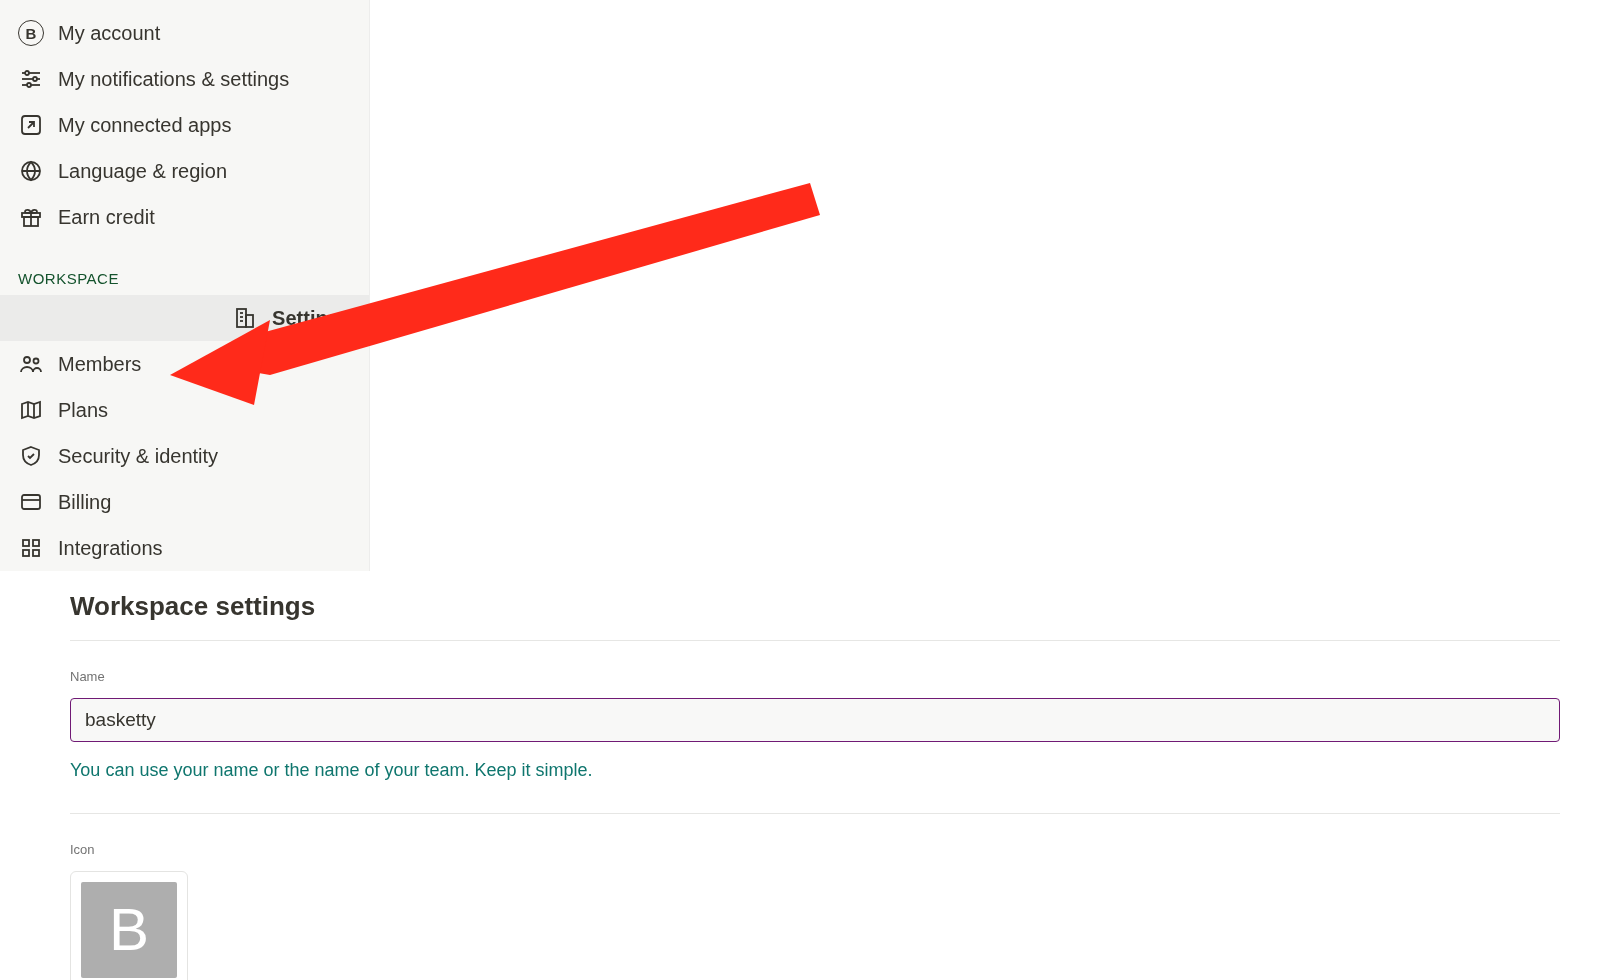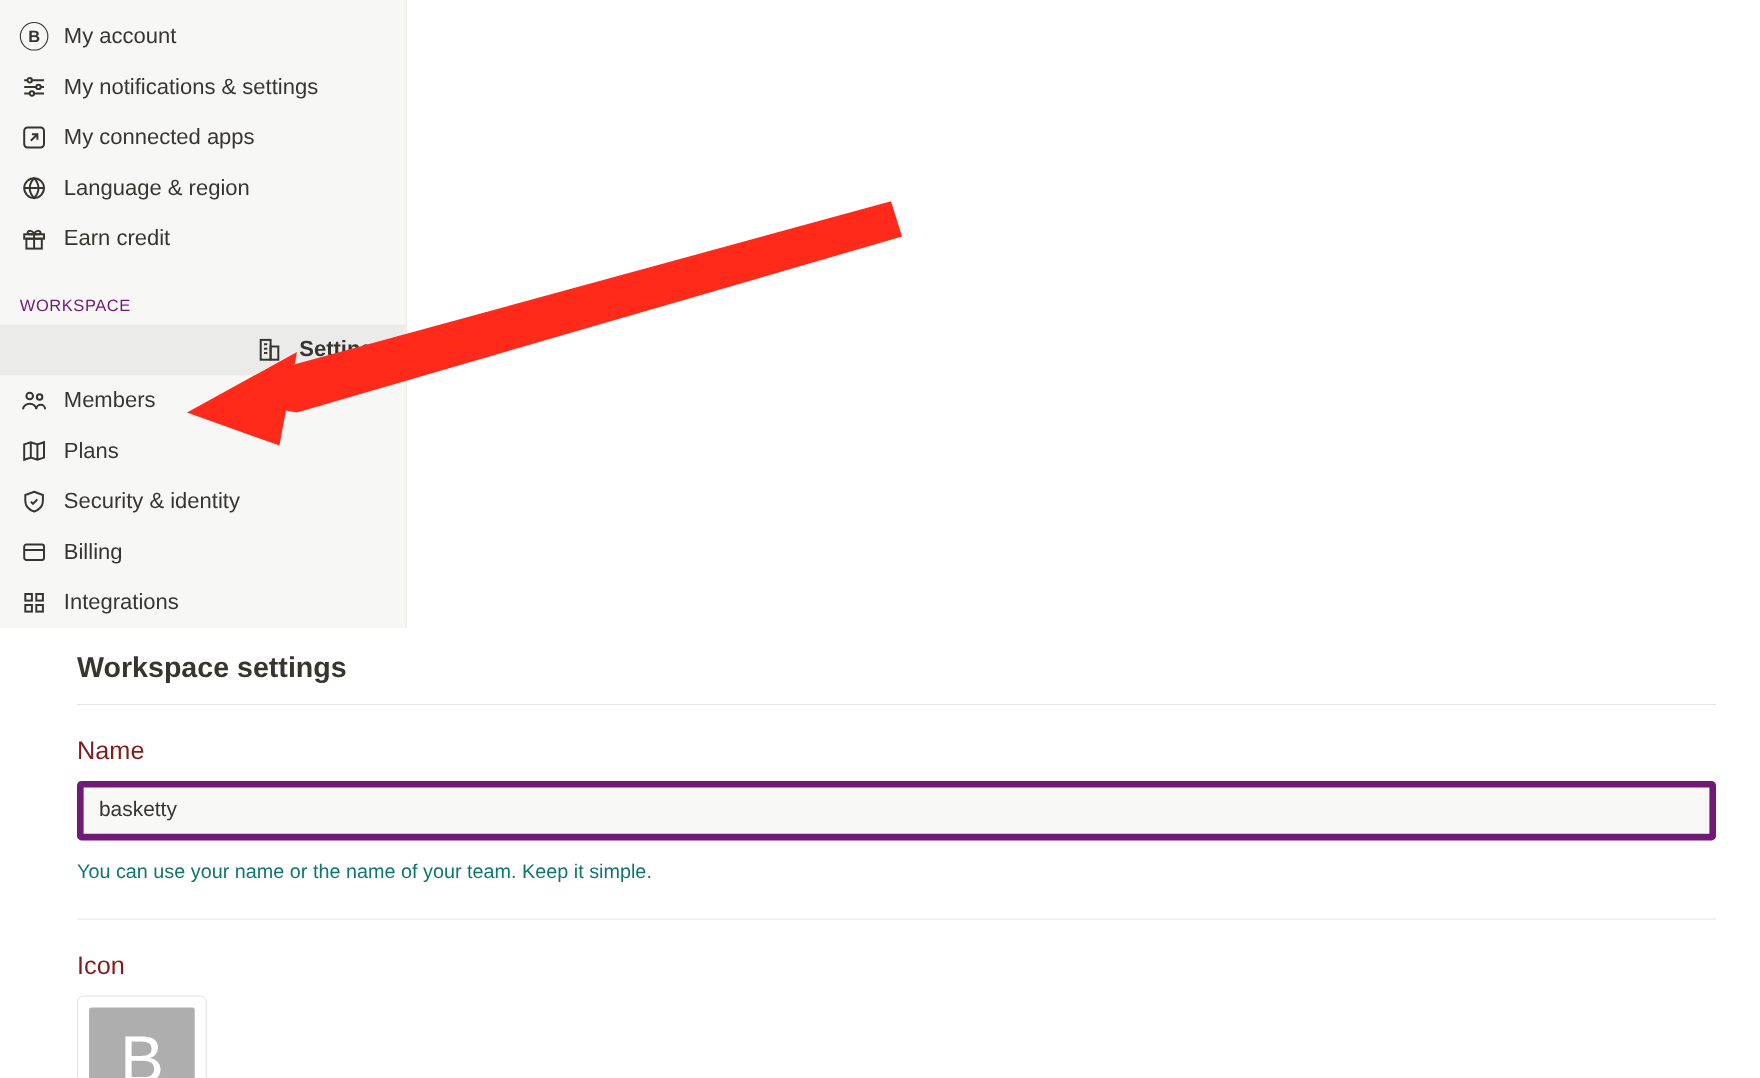--- a/index.html
+++ b/index.html
@@ -47,49 +47,49 @@
     width: 26px; height: 26px;
     border: 1.8px solid #37352f;
     border-radius: 50%;
     display:flex;align-items:center;justify-content:center;
     font-weight:600; font-size:15px;
   }
   .side-section-label {
     padding: 30px 18px 8px 18px;
     font-size: 15px;
     letter-spacing: 0.5px;
-    color: #701a75;
+    color: #14532d;
     font-weight: 500;
   }
   
   .main {
     flex: 1;
     padding: 20px 40px 20px 70px;
     overflow-y: auto;
   }
   h1.page-title {
     font-size: 26px;
     font-weight: 700;
     margin-bottom: 18px;
   }
   .divider {
     border: none;
     border-top: 1px solid #e6e6e4;
     margin: 0;
   }
   .section { padding: 28px 0; }
   .section-label {
-    font-size: 23px;
+    font-size: 13px;
     font-weight: 500;
     margin-bottom: 14px;
-    color: #7f1d1d;
+    color: #737373;
   }
   .text-input {
     width: 100%;
-    border: 6px solid #701a75;
+    border: 1px solid #701a75;
     background: #f8f8f7;
     border-radius: 4px;
     padding: 10px 14px;
     font-size: 19px;
     color: #37352f;
     font-family: inherit;
   }
   .helper {
     margin-top: 14px;
     font-size: 18px;

